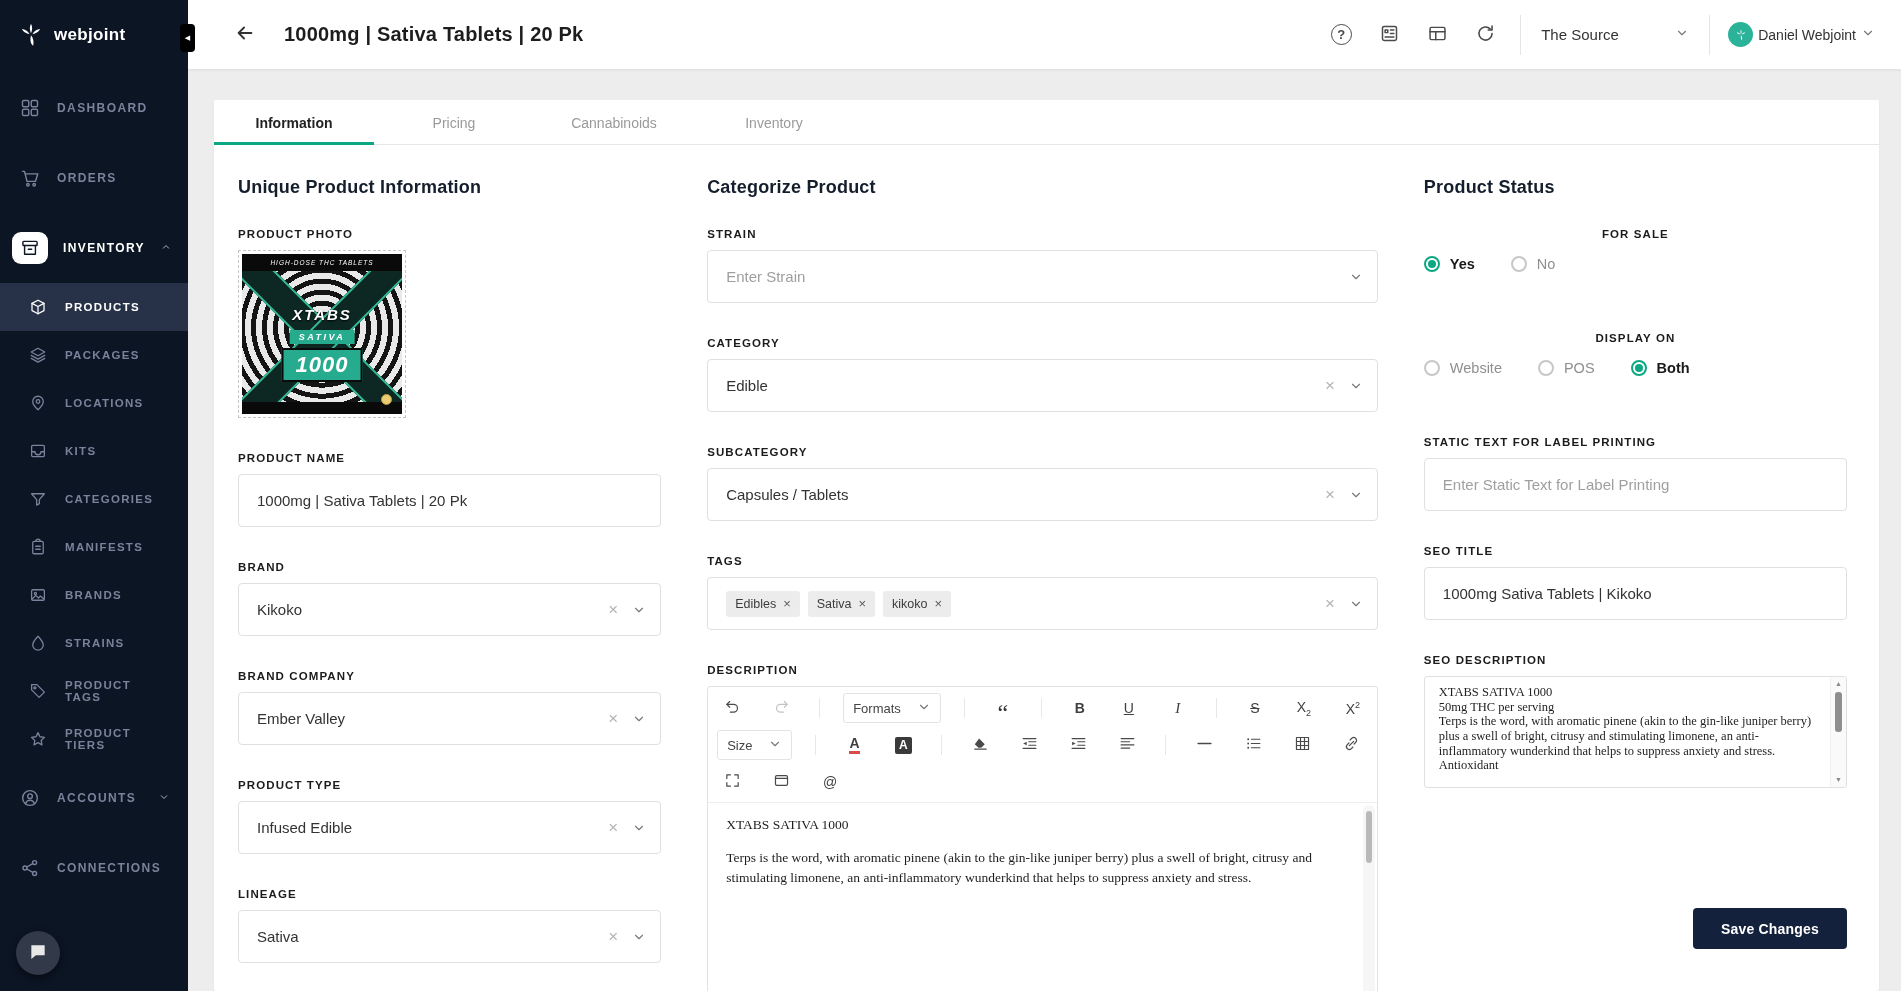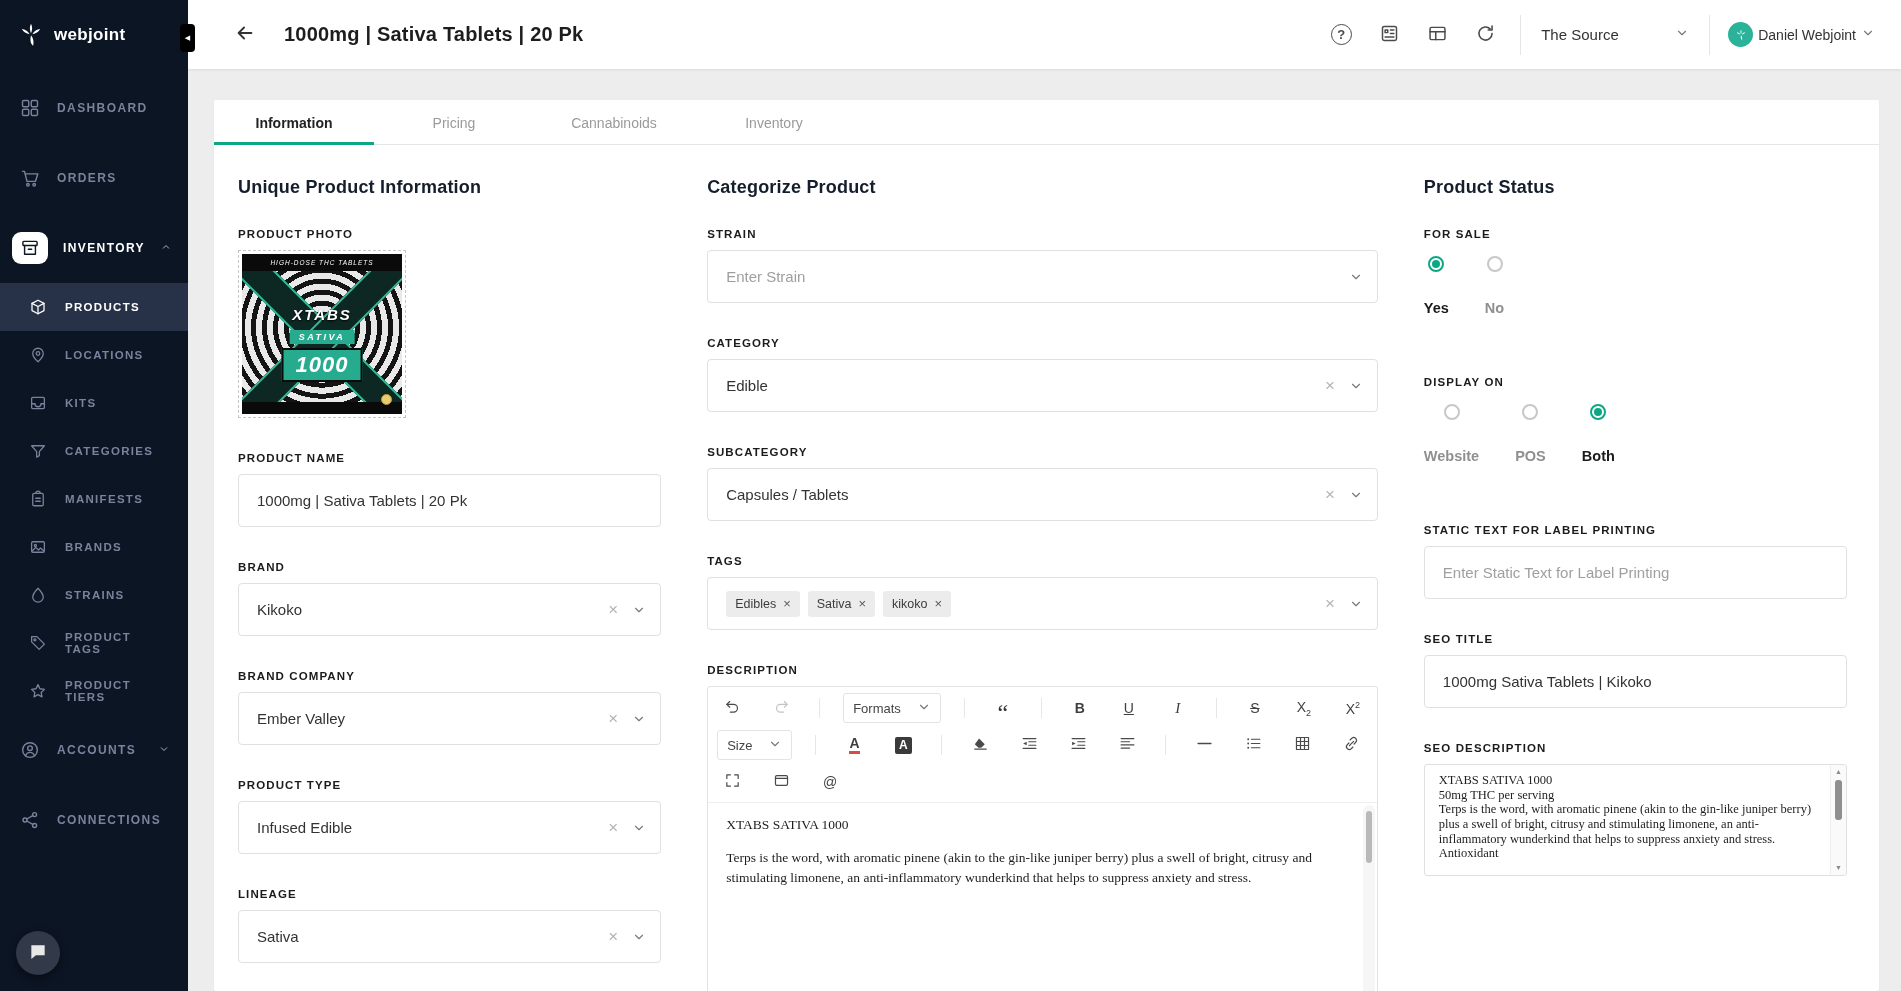--- a/index.html
+++ b/index.html
@@ -94,28 +94,28 @@
     letter-spacing:2px; z-index:3; text-shadow:0 1px 2px #000; }
   .photo-strain { position:absolute; top:76px; left:50%; transform:translateX(-50%); background:#27ab8e; color:#fff;
     font-size:9px; font-weight:700; letter-spacing:2.5px; padding:2px 9px; z-index:3; }
   .photo-dose { position:absolute; top:94px; left:50%; transform:translateX(-50%); background:#27ab8e; color:#fff;
     border:2px solid #0a0a0a; font-size:22px; font-weight:800; letter-spacing:1px; padding:2px 12px; z-index:3; }
   .photo-band-bottom { position:absolute; bottom:0; left:0; right:0; height:12px; background:#0a0a0a; z-index:2; }
   .photo-pill { position:absolute; bottom:9px; right:10px; width:11px; height:11px; border-radius:50%;
     background:#e9cb72; border:1px solid #b89b3e; z-index:4; }
 
   
-  .radio-group { margin-bottom:60px; }
+  .radio-group { margin-bottom:60px;text-align:center; }
   .radio-group .field-label { margin-bottom:16px; }
   .radio-row { display:flex; align-items:center; gap:36px; }
-  .radio { display:flex; align-items:center; gap:28px; cursor:pointer;flex-direction:column; }
+  .radio { display:flex; align-items:center; gap:10px; cursor:pointer; }
   .radio-circle { width:16px; height:16px; border-radius:50%; border:2px solid #c7c7c7; position:relative; flex:none; }
   .radio.checked .radio-circle { border-color:#0ca883; }
   .radio.checked .radio-circle::after { content:""; position:absolute; inset:2px; border-radius:50%; background:#0ca883; }
-  .radio-label { font-size:14.5px; color:#8f8f8f;font-weight:bold; }
+  .radio-label { font-size:14.5px; color:#8f8f8f; }
   .radio.checked .radio-label { color:#1a1a1a; font-weight:600; }
 
   
   .editor { border:1px solid #e2e2e2; border-radius:3px; overflow:hidden; }
   .tb-row { display:flex; align-items:center; gap:19px; padding:6px 9px 5px; }
   .tb-row + .tb-row { padding-top:2px; }
   .tb-btn { min-width:30px; height:30px; border:none; background:none; border-radius:3px; cursor:pointer; padding:0 5px;
     display:flex; align-items:center; justify-content:center; font-size:14px; color:#3f3f3f; font-family:inherit; }
   .tb-btn svg { width:17px; height:17px; stroke:#4a4a4a; fill:none; stroke-width:1.7; stroke-linecap:round; stroke-linejoin:round; }
   .tb-btn.disabled { color:#c3c3c3; }
@@ -207,20 +207,30 @@
       </div>
 
       <div class="nav-sub-item active">
         <span class="nav-icon">
           <svg viewBox="0 0 24 24">
               <path d="M12 3l8 4.2v9.6L12 21l-8-4.2V7.2z"></path>
               <path d="M4 7.2l8 4.2 8-4.2M12 11.4V21"></path>
             </svg>
         </span>
         <span class="nav-label">PRODUCTS</span>
+      </div>
+      <div class="nav-sub-item">
+        <span class="nav-icon">
+          <svg viewBox="0 0 24 24">
+              <path d="M12 3l9 5-9 5-9-5z"></path>
+              <path d="M3 12.5l9 5 9-5"></path>
+              <path d="M3 16.5l9 5 9-5"></path>
+            </svg>
+        </span>
+        <span class="nav-label">PACKAGES</span>
       </div>
       <div class="nav-sub-item">
         <span class="nav-icon">
           <svg viewBox="0 0 24 24">
               <path d="M12 21s-7-6.2-7-11a7 7 0 1 1 14 0c0 4.8-7 11-7 11z"></path>
               <circle cx="12" cy="10" r="2.4"></circle>
             </svg>
         </span>
         <span class="nav-label">LOCATIONS</span>
       </div>

